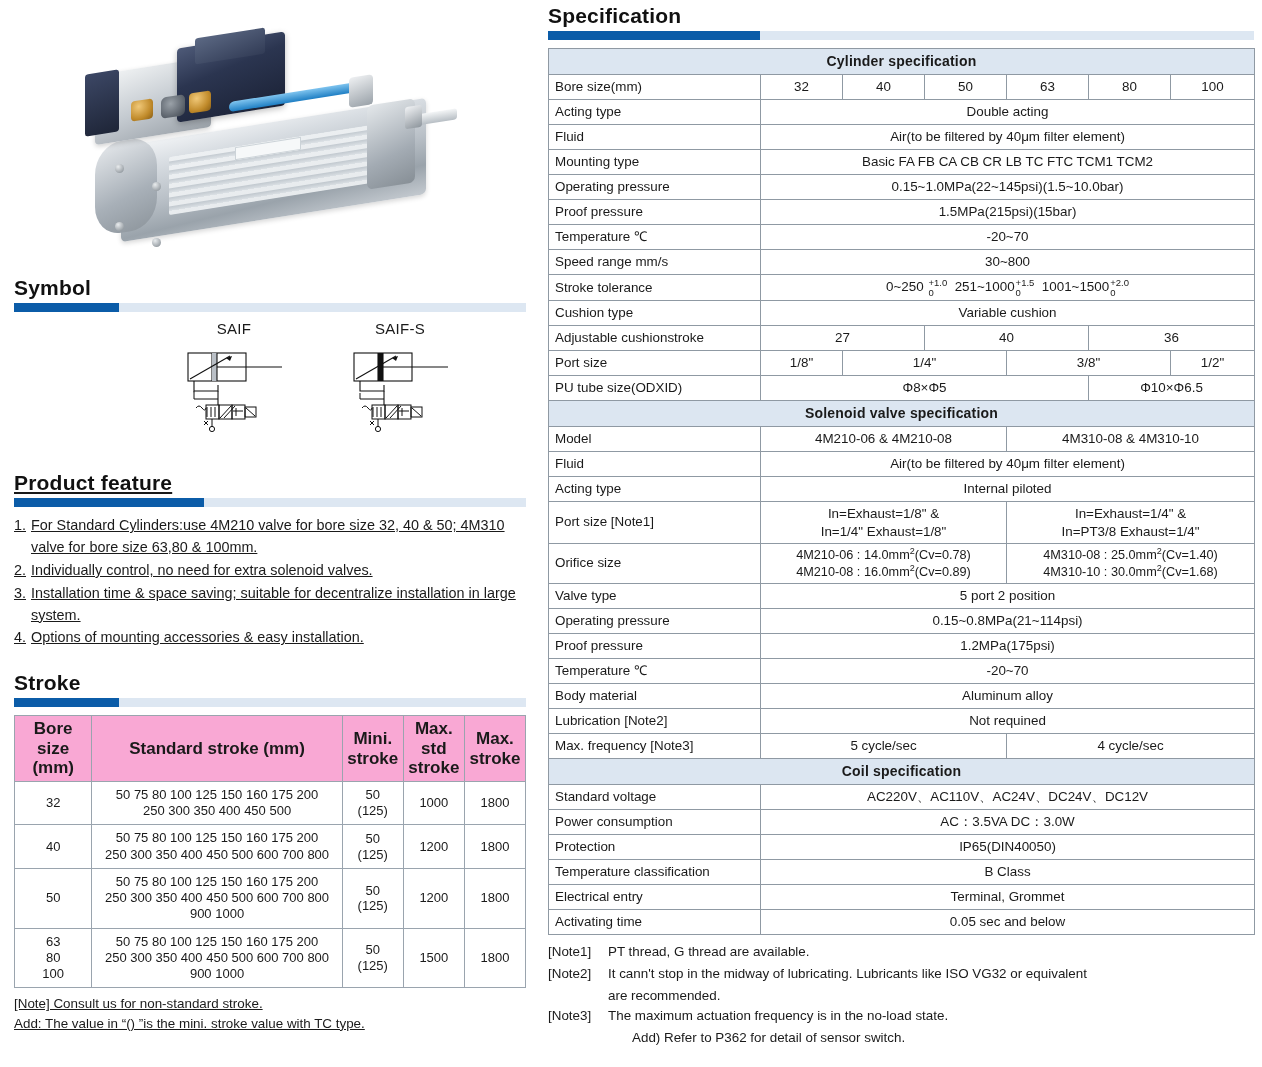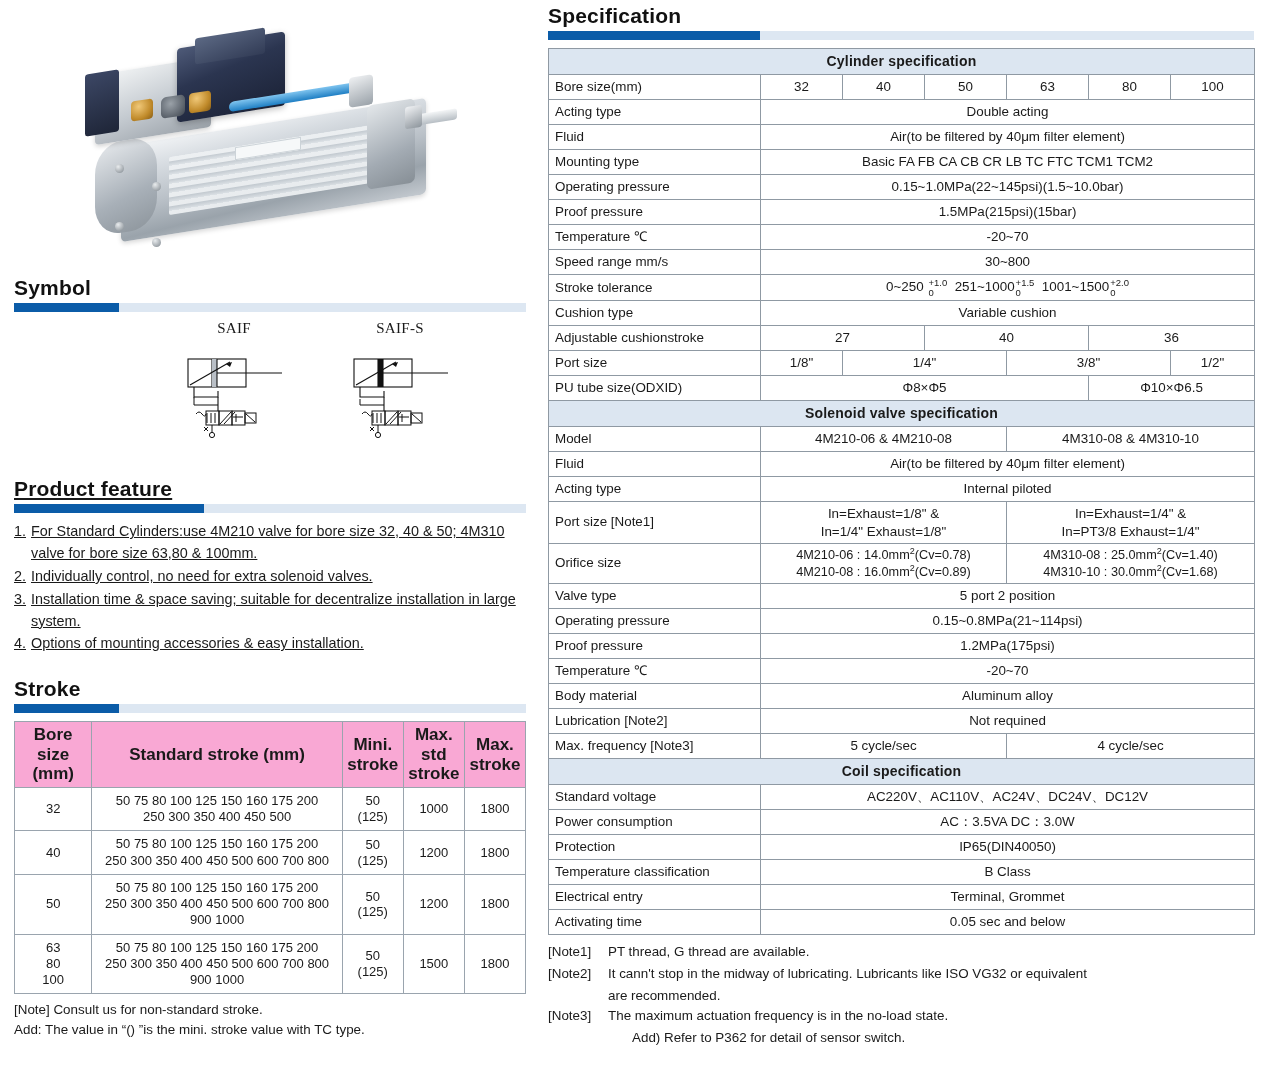--- a/index.html
+++ b/index.html
@@ -190,23 +190,22 @@
 
   
   .symbols {
     display: flex;
     gap: 46px;
     margin: 6px 0 0 160px;
   }
   .sym { text-align: center; }
   .sym-name {
     font-size: 15px;
-    margin-bottom: 18px;
+    margin-bottom: 12px;
     letter-spacing: .3px;
-    font-family: Liberation Serif, serif;
   }
 
   
   .feat-list {
     margin: 4px 0 0 0;
     padding: 0;
     list-style: none;
     font-size: 14.4px;
     line-height: 1.52;
   }
@@ -236,20 +235,21 @@
     font-size: 17px;
     line-height: 1.15;
     padding: 5px 3px;
   }
   .stroke-tbl td { font-size: 13px; line-height: 1.22; padding: 6px 3px; }
   .stroke-tbl .std-cell { font-size: 13px; line-height: 1.25; padding: 5px 6px; }
   .notes-left {
     font-size: 13.4px;
     line-height: 1.45;
     margin-top: 6px;
+    text-decoration: underline;
   }
 
   
   .right-col {
     position: absolute;
     left: 548px; top: 4px;
     width: 706px;
   }
   .spec-tbl {
     border-collapse: collapse;

